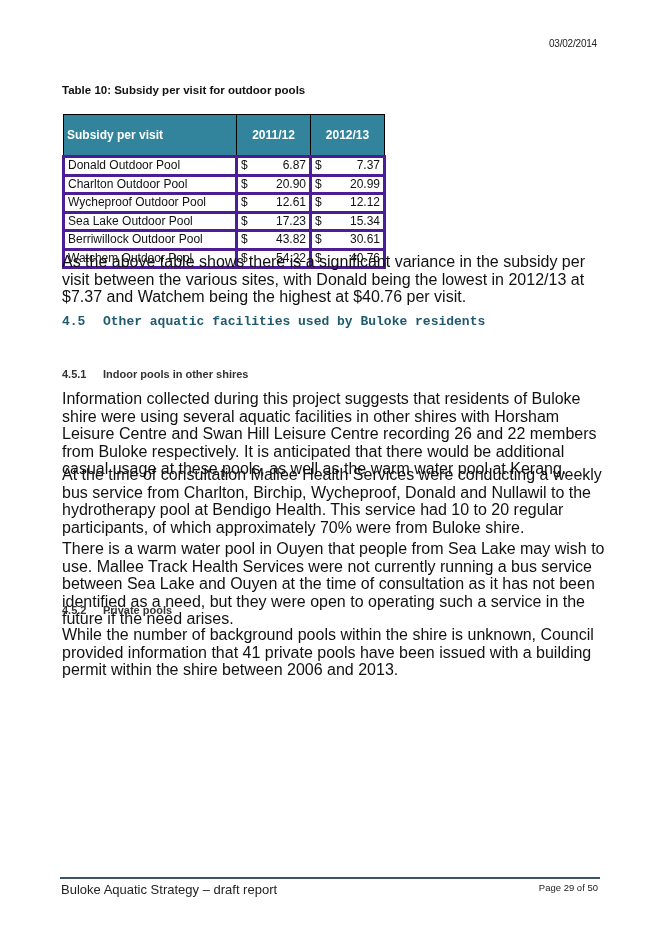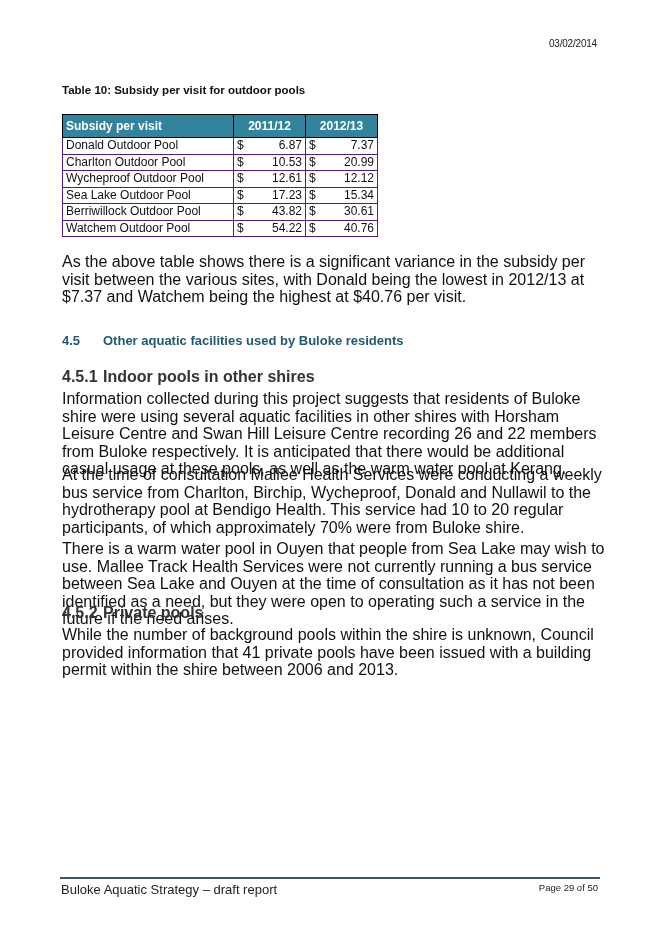--- a/index.html
+++ b/index.html
@@ -1,31 +1,31 @@
 <!DOCTYPE html>
 <html><head>
   <meta charset="utf-8">
   <style>
     html, body { margin: 0; padding: 0; background: #ffffff; }
     body { width: 660px; height: 934px; position: relative; overflow: hidden; color: #000; }
     .date { position: absolute; top: 38px; right: 63px; font-family: "Liberation Sans", sans-serif; font-size: 10px; color: #222; letter-spacing: -0.2px; }
     .caption { position: absolute; left: 62px; top: 84px; font-family: "Liberation Sans", sans-serif; font-weight: bold; font-size: 11.5px; color: #111; }
     table.subsidy { position: absolute; left: 62px; top: 114px; border-collapse: collapse; font-family: "Liberation Sans", sans-serif; font-size: 12px; }
-    table.subsidy th { background: #31849b; color: #fff; font-weight: bold; height: 16px; padding: 3px 3px; border: 1px solid #000; border-top: 1.5px solid #000; line-height: 15px; }
+    table.subsidy th { background: #31849b; color: #fff; font-weight: bold; height: 16px; padding: 12px 3px; border: 1px solid #000; border-top: 1.5px solid #000; line-height: 15px; }
     table.subsidy th.name { text-align: left; width: 164px; }
     table.subsidy th.yr { text-align: center; width: 65px; }
-    table.subsidy td { border: 1px solid #4c1d95; height: 15.5px; padding: 0 3px; line-height: 15px; color: #111; }
+    table.subsidy td { border: 3px solid #4c1d95; height: 15.5px; padding: 0 3px; line-height: 15px; color: #111; }
     table.subsidy td.name { width: 164px; }
     table.subsidy td.val { width: 65px; }
     .cur { float: left; }
     .amt { float: right; }
     .para { position: absolute; left: 62px; width: 545px; font-family: "Liberation Sans", sans-serif; font-size: 16px; line-height: 17.5px; color: #111; margin: 0; }
-    .h2 { position: absolute; left: 62px; top: 333px; font-family: Liberation Sans, sans-serif; font-weight: bold; font-size: 13px; color: #1f5a6e; }
+    .h2 { position: absolute; left: 62px; top: 314px; font-family: Liberation Mono, monospace; font-weight: bold; font-size: 13px; color: #1f5a6e; }
     .h2 .num { display: inline-block; width: 41px; }
-    .h3 { position: absolute; left: 62px; font-family: "Liberation Sans", sans-serif; font-weight: bold; font-size: 16px; color: #333; }
+    .h3 { position: absolute; left: 62px; font-family: "Liberation Sans", sans-serif; font-weight: bold; font-size: 11px; color: #333; }
     .h3 .num { display: inline-block; width: 41px; }
     .footer-rule { position: absolute; left: 60px; right: 60px; top: 877px; height: 1.5px; background: #3a5566; }
     .footer-left { position: absolute; left: 61px; top: 882px; font-family: "Liberation Sans", sans-serif; font-size: 13px; color: #222; }
     .footer-right { position: absolute; right: 62px; top: 882px; font-family: "Liberation Sans", sans-serif; font-size: 9.5px; color: #222; }
   </style>
 </head>
 <body>
 
 <div class="date">03/02/2014</div>
 
@@ -48,21 +48,21 @@
         </td>
       <td class="val">
           <span class="cur">$</span>
           <span class="amt">7.37</span>
         </td>
     </tr>
     <tr>
       <td class="name">Charlton Outdoor Pool</td>
       <td class="val">
           <span class="cur">$</span>
-          <span class="amt">10.53</span>
+          <span class="amt">20.90</span>
         </td>
       <td class="val">
           <span class="cur">$</span>
           <span class="amt">20.99</span>
         </td>
     </tr>
     <tr>
       <td class="name">Wycheproof Outdoor Pool</td>
       <td class="val">
           <span class="cur">$</span>

